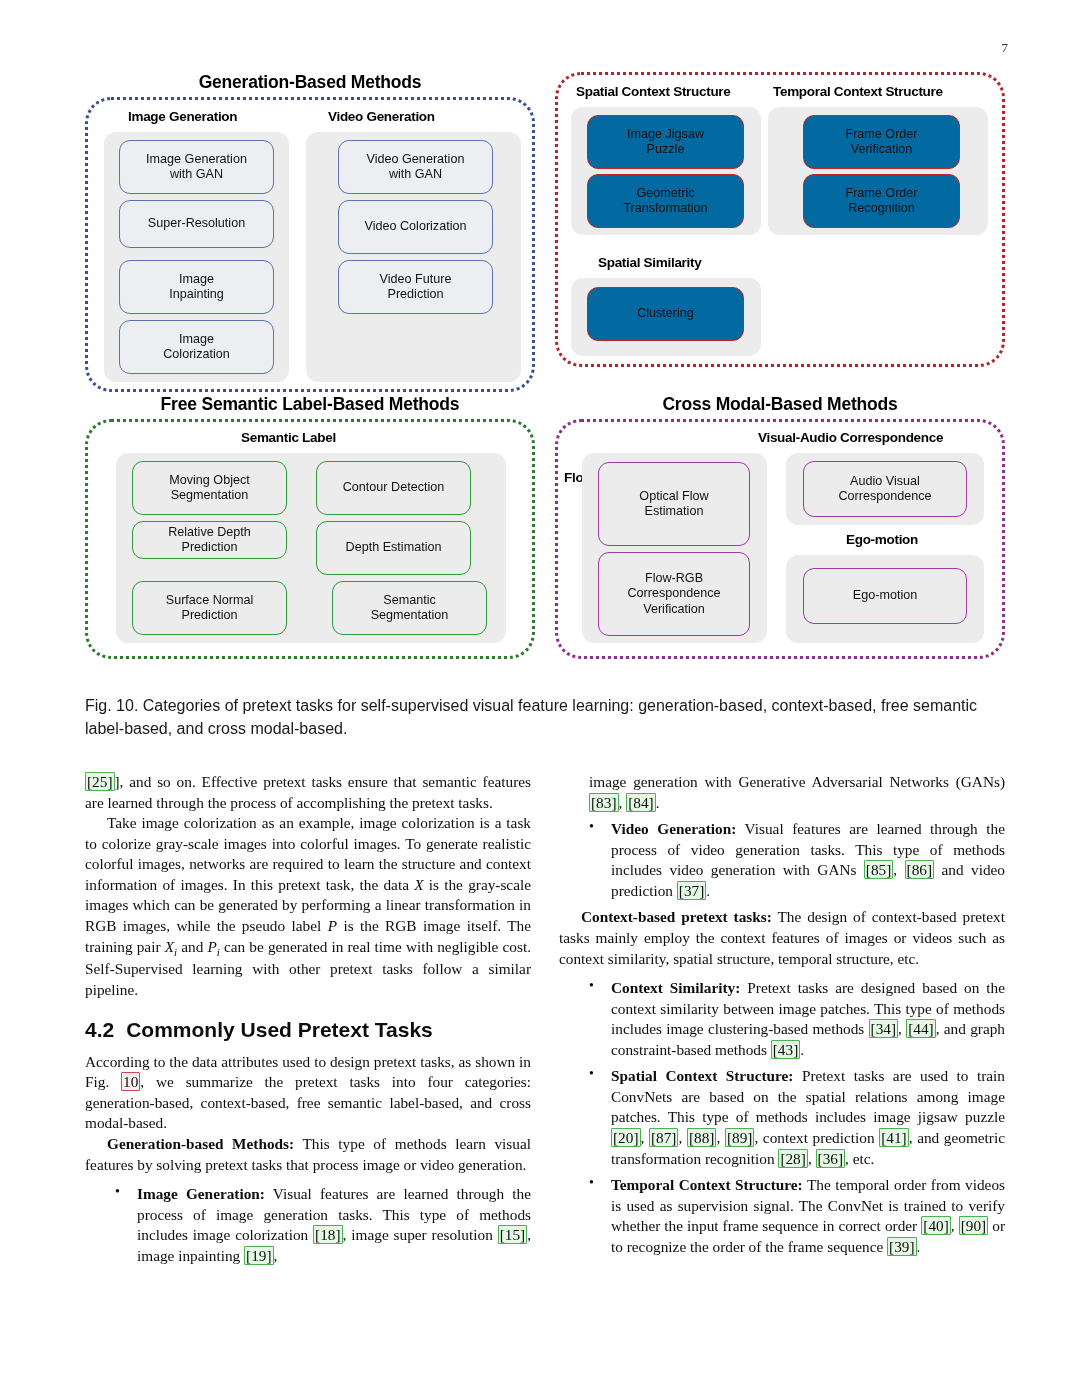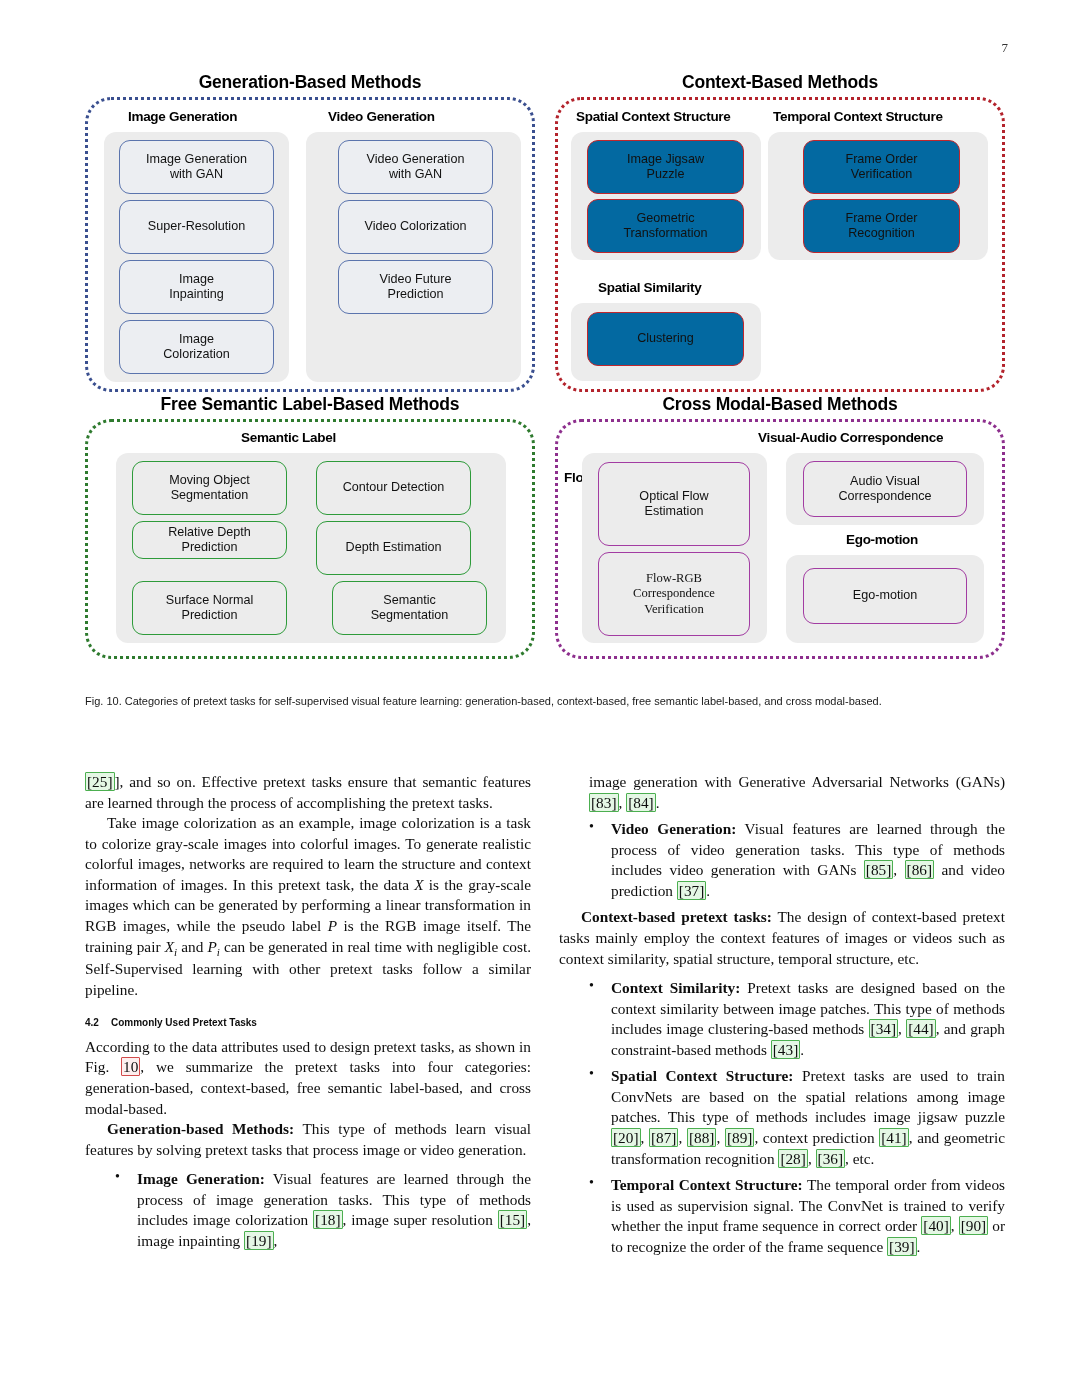--- a/index.html
+++ b/index.html
@@ -107,21 +107,21 @@
   .n-green  { border-color: #2e9b3a; background: #ececec; }
   .n-purple { border-color: #a23ca2; background: #ececec; }
 
   
   .caption {
     position: absolute;
     top: 694px;
     left: 85px;
     width: 920px;
     font-family: "Liberation Sans", sans-serif;
-    font-size: 11px;
+    font-size: 16px;
     line-height: 1.45;
     color: #1a1a1a;
     text-align: left;
   }
 
   
   .columns {
     position: absolute;
     top: 772px;
     left: 85px;
@@ -140,21 +140,21 @@
   }
   .col-left  { left: 0px; }
   .col-right { left: 474px; }
 
   .col p { margin: 0; }
   .col p.indent { text-indent: 22px; }
 
   .sec-head {
     font-family: "Liberation Sans", sans-serif;
     font-weight: bold;
-    font-size: 10px;
+    font-size: 21px;
     margin-top: 16px !important;
     margin-bottom: 7px !important;
     text-align: left;
   }
   .sec-head .num { margin-right: 12px; }
 
   .bullets {
     margin: 9px 0 0 0;
     padding: 0;
     list-style: none;
@@ -200,32 +200,31 @@
     <div class="quad-title" data-name="quadrant-title-generation">Generation-Based Methods</div>
     <div class="dotted-panel panel-gen" data-name="panel-generation-based">
 
       <div class="group-label" style="left:40px; top:9px;" data-name="group-label-image-generation">Image Generation</div>
       <div class="group-label" style="left:240px; top:9px;" data-name="group-label-video-generation">Video Generation</div>
 
       <div class="group-box" style="left:16px; top:32px; width:185px; height:250px;" data-name="group-box-image-generation"></div>
       <div class="group-box" style="left:218px; top:32px; width:215px; height:250px;" data-name="group-box-video-generation"></div>
 
       <div class="node n-blue" style="left:31px; top:40px; width:155px; height:54px;" data-name="node-image-generation-with-gan">Image Generation<br>with GAN</div>
-      <div class="node n-blue" style="left:31px; top:100px; width:155px; height:54px;" data-name="node-super-resolution">Super-Resolution</div>
+      <div class="node n-blue" style="left:31px; top:100px; width:155px; height:48px;" data-name="node-super-resolution">Super-Resolution</div>
       <div class="node n-blue" style="left:31px; top:160px; width:155px; height:54px;" data-name="node-image-inpainting">Image<br>Inpainting</div>
       <div class="node n-blue" style="left:31px; top:220px; width:155px; height:54px;" data-name="node-image-colorization">Image<br>Colorization</div>
 
       <div class="node n-blue" style="left:250px; top:40px; width:155px; height:54px;" data-name="node-video-generation-with-gan">Video Generation<br>with GAN</div>
       <div class="node n-blue" style="left:250px; top:100px; width:155px; height:54px;" data-name="node-video-colorization">Video Colorization</div>
       <div class="node n-blue" style="left:250px; top:160px; width:155px; height:54px;" data-name="node-video-future-prediction">Video Future<br>Prediction</div>
     </div>
   </div>
 
   <div class="quad q-tr" data-name="quadrant-context-based">
-    <div class="quad-title" data-name="quadrant-title-context">Context-Based Methods</div>
     <div class="dotted-panel panel-ctx" data-name="panel-context-based">
 
       <div class="group-label" style="left:18px; top:9px;" data-name="group-label-spatial-context">Spatial Context Structure</div>
       <div class="group-label" style="left:215px; top:9px;" data-name="group-label-temporal-context">Temporal Context Structure</div>
 
       <div class="group-box" style="left:13px; top:32px; width:190px; height:128px;" data-name="group-box-spatial-context"></div>
       <div class="group-box" style="left:210px; top:32px; width:220px; height:128px;" data-name="group-box-temporal-context"></div>
 
       <div class="node n-red" style="left:29px; top:40px; width:157px; height:54px;" data-name="node-image-jigsaw-puzzle">Image Jigsaw<br>Puzzle</div>
       <div class="node n-red" style="left:29px; top:99px; width:157px; height:54px;" data-name="node-geometric-transformation">Geometric<br>Transformation</div>
@@ -261,21 +260,21 @@
     <div class="quad-title" data-name="quadrant-title-cross-modal">Cross Modal-Based Methods</div>
     <div class="dotted-panel panel-cross" data-name="panel-cross-modal-based">
 
       <div class="group-label" style="left:6px; top:8px;margin-top:40px;" data-name="group-label-flow-rgb-correspondence">Flow-RGB Correspondence</div>
       <div class="group-label" style="left:200px; top:8px;" data-name="group-label-visual-audio-correspondence">Visual-Audio Correspondence</div>
 
       <div class="group-box" style="left:24px; top:31px; width:185px; height:190px;" data-name="group-box-flow-rgb"></div>
       <div class="group-box" style="left:228px; top:31px; width:198px; height:72px;" data-name="group-box-visual-audio"></div>
 
       <div class="node n-purple" style="left:40px; top:40px; width:152px; height:84px;" data-name="node-optical-flow-estimation">Optical Flow<br>Estimation</div>
-      <div class="node n-purple" style="left:40px; top:130px; width:152px; height:84px;font-family:Liberation Serif, serif;" data-name="node-flow-rgb-correspondence-verification">Flow-RGB<br>Correspondence<br>Verification</div>
+      <div class="node n-purple" style="left:40px; top:130px; width:152px; height:84px;" data-name="node-flow-rgb-correspondence-verification">Flow-RGB<br>Correspondence<br>Verification</div>
 
       <div class="node n-purple" style="left:245px; top:39px; width:164px; height:56px;" data-name="node-audio-visual-correspondence">Audio Visual<br>Correspondence</div>
 
       <div class="group-label" style="left:288px; top:110px;" data-name="group-label-ego-motion">Ego-motion</div>
       <div class="group-box" style="left:228px; top:133px; width:198px; height:88px;" data-name="group-box-ego-motion"></div>
       <div class="node n-purple" style="left:245px; top:146px; width:164px; height:56px;" data-name="node-ego-motion">Ego-motion</div>
     </div>
   </div>
 </div>
 

